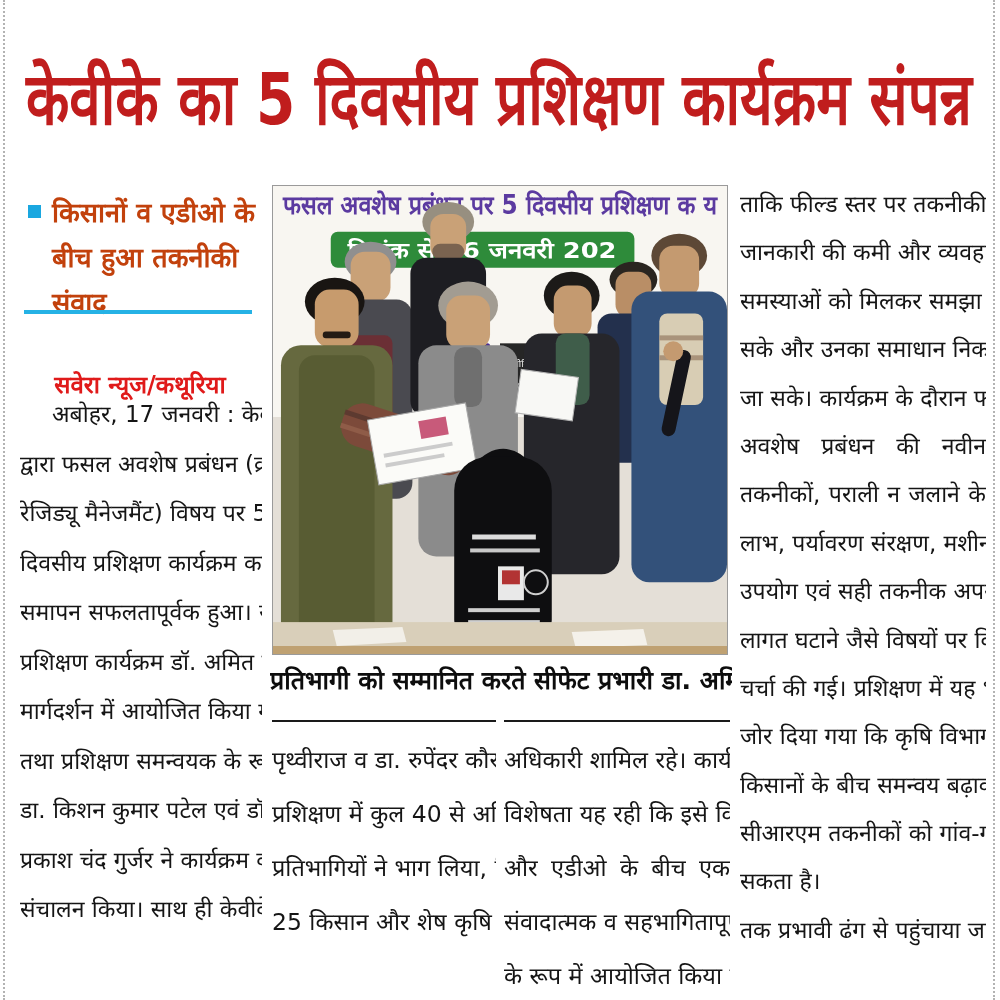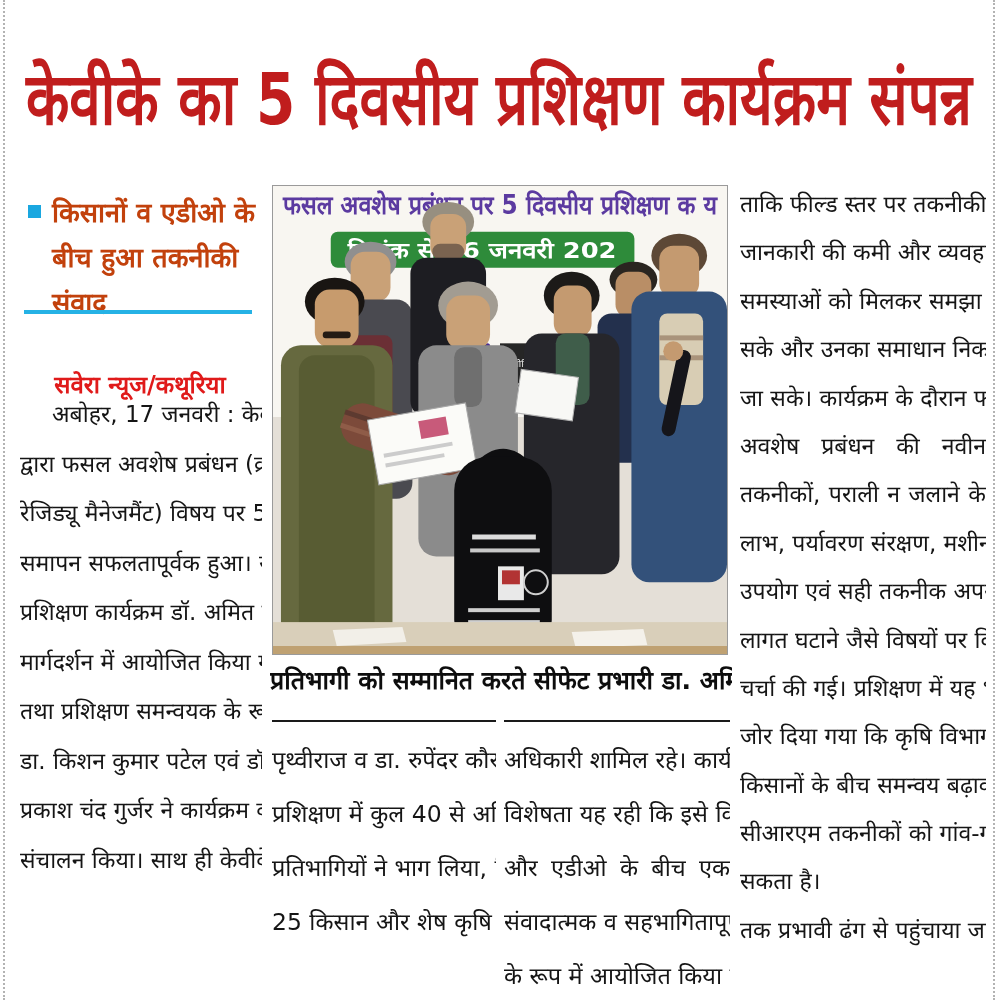--- a/index.html
+++ b/index.html
@@ -55,20 +55,21 @@
 </div>
 
 <div id="bullet"></div>
 <div id="subheading">किसानों व एडीओ के बीच हुआ तकनीकी संवाद</div>
 <div id="cyan-rule"></div>
 <div id="byline">सवेरा न्यूज/कथूरिया</div>
 <div class="colbody" id="left-body">
   <div class="jl">अबोहर, 17 जनवरी : केवीके</div>
   <div class="jl">द्वारा फसल अवशेष प्रबंधन (क्रॉप</div>
   <div class="jl">रेजिड्यू मैनेजमैंट) विषय पर 5</div>
+  <div class="jl">दिवसीय प्रशिक्षण कार्यक्रम का</div>
   <div class="jl">समापन सफलतापूर्वक हुआ। यह</div>
   <div class="jl">प्रशिक्षण कार्यक्रम डॉ. अमित नाथ</div>
   <div class="jl">मार्गदर्शन में आयोजित किया गया</div>
   <div class="jl">तथा प्रशिक्षण समन्वयक के रूप में</div>
   <div class="jl">डा. किशन कुमार पटेल एवं डॉ.</div>
   <div class="jl">प्रकाश चंद गुर्जर ने कार्यक्रम का</div>
   <div class="jl">संचालन किया। साथ ही केवीके से</div>
 </div>
 
 <div id="photo">

